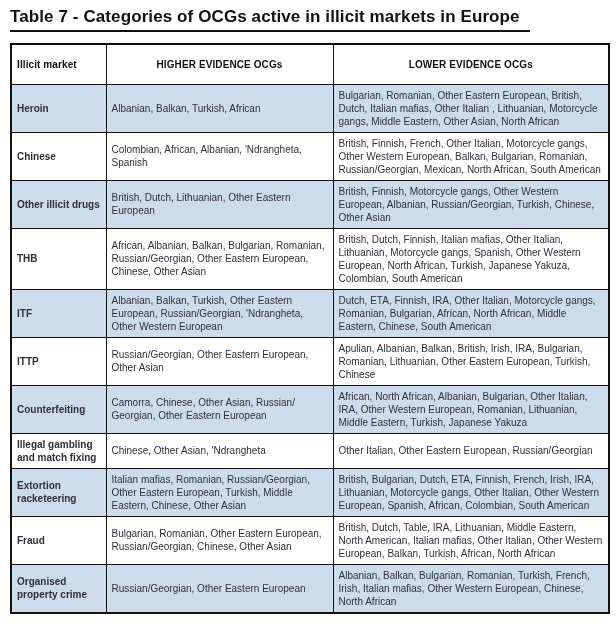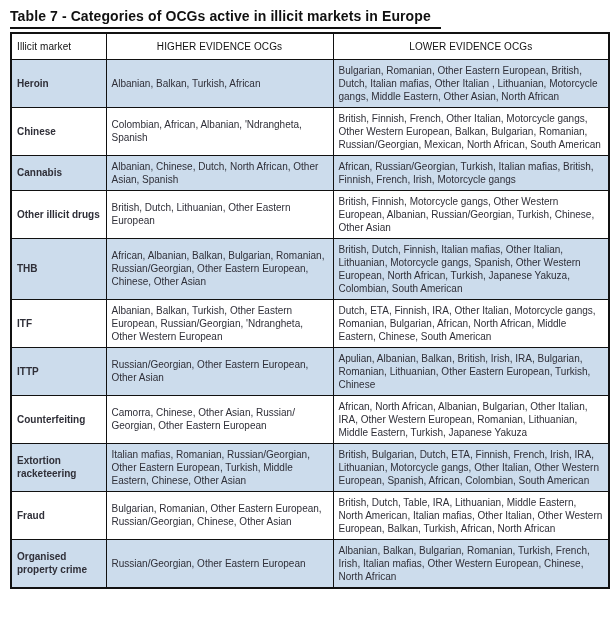--- a/index.html
+++ b/index.html
@@ -5,50 +5,50 @@
   * { box-sizing: border-box; }
   html, body {
     margin: 0; padding: 0;
     width: 616px; height: 637px;
     background: #ffffff;
     font-family: "Liberation Sans", sans-serif;
   }
   .page { padding: 7px 8px 0 10px; }
   .title {
     display: inline-block;
-    font-size: 14px;
+    font-size: 17px;
     font-weight: bold;
     color: #111111;
     letter-spacing: 0.1px;
     padding: 0 10px 3px 0;
     border-bottom: 2px solid #111111;
-    margin-bottom: 3px;
+    margin-bottom: 11px;
   }
   table.ocg {
     border-collapse: collapse;
     table-layout: fixed;
     width: 598px;
     border: 2px solid #111111;
   }
   col.c1 { width: 95px; }
   col.c2 { width: 227px; }
   col.c3 { width: 276px; }
   th, td {
     border: 1px solid #111111;
     font-size: 10px;
     line-height: 1.3;
     padding: 4px 5px;
     vertical-align: middle;
     word-wrap: break-word;
   }
   th {
     color: #111111;
-    font-weight: normal;
+    font-weight: bold;
     text-align: center;
-    height: 26px;
+    height: 40px;
     background: #ffffff;
     letter-spacing: 0.1px;
   }
   th:first-child { text-align: left; }
   td {
     color: #2f2f38;
   }
   td:first-child { text-align: left; font-weight: bold; }
   tbody tr:nth-child(odd) td { background: #ccdcec; }
   tbody tr:nth-child(even) td { background: #ffffff; }
@@ -76,25 +76,20 @@
           <td>Heroin</td>
           <td>Albanian, Balkan, Turkish, African</td>
           <td>Bulgarian, Romanian, Other Eastern European, British, Dutch, Italian mafias, Other Italian , Lithuanian, Motorcycle gangs, Middle Eastern, Other Asian, North African</td>
         </tr>
         <tr>
           <td>Chinese</td>
           <td>Colombian, African, Albanian, 'Ndrangheta, Spanish</td>
           <td>British, Finnish, French, Other Italian, Motorcycle gangs, Other Western European, Balkan, Bulgarian, Romanian, Russian/Georgian, Mexican, North African, South American</td>
         </tr>
         <tr>
-          <td>Cannabis</td>
-          <td>Albanian, Chinese, Dutch, North African, Other Asian, Spanish</td>
-          <td>African, Russian/Georgian, Turkish, Italian mafias, British, Finnish, French, Irish, Motorcycle gangs</td>
-        </tr>
-        <tr>
           <td>Other illicit drugs</td>
           <td>British, Dutch, Lithuanian, Other Eastern European</td>
           <td>British, Finnish, Motorcycle gangs, Other Western European, Albanian, Russian/Georgian, Turkish, Chinese, Other Asian</td>
         </tr>
         <tr>
           <td>THB</td>
           <td>African, Albanian, Balkan, Bulgarian, Romanian, Russian/Georgian, Other Eastern European, Chinese, Other Asian</td>
           <td>British, Dutch, Finnish, Italian mafias, Other Italian, Lithuanian, Motorcycle gangs, Spanish, Other Western European, North African, Turkish, Japanese Yakuza, Colombian, South American</td>
         </tr>
         <tr>
@@ -106,20 +101,25 @@
           <td>ITTP</td>
           <td>Russian/Georgian, Other Eastern European, Other Asian</td>
           <td>Apulian, Albanian, Balkan, British, Irish, IRA, Bulgarian, Romanian, Lithuanian, Other Eastern European, Turkish, Chinese</td>
         </tr>
         <tr>
           <td>Counterfeiting</td>
           <td>Camorra, Chinese, Other Asian, Russian/ Georgian, Other Eastern European</td>
           <td>African, North African, Albanian, Bulgarian, Other Italian, IRA, Other Western European, Romanian, Lithuanian, Middle Eastern, Turkish, Japanese Yakuza</td>
         </tr>
         <tr>
+          <td>Illegal gambling and match fixing</td>
+          <td>Chinese, Other Asian, 'Ndrangheta</td>
+          <td>Other Italian, Other Eastern European, Russian/Georgian</td>
+        </tr>
+        <tr>
           <td>Extortion racketeering</td>
           <td>Italian mafias, Romanian, Russian/Georgian, Other Eastern European, Turkish, Middle Eastern, Chinese, Other Asian</td>
           <td>British, Bulgarian, Dutch, ETA, Finnish, French, Irish, IRA, Lithuanian, Motorcycle gangs, Other Italian, Other Western European, Spanish, African, Colombian, South American</td>
         </tr>
         <tr>
           <td>Fraud</td>
           <td>Bulgarian, Romanian, Other Eastern European, Russian/Georgian, Chinese, Other Asian</td>
           <td>British, Dutch, Table, IRA, Lithuanian, Middle Eastern, North American, Italian mafias, Other Italian, Other Western European, Balkan, Turkish, African, North African</td>
         </tr>
         <tr>

